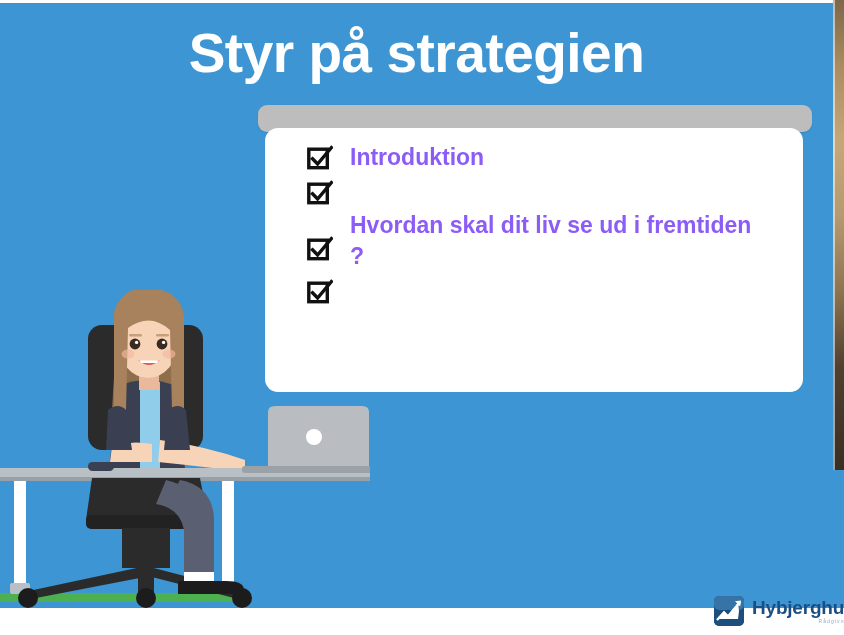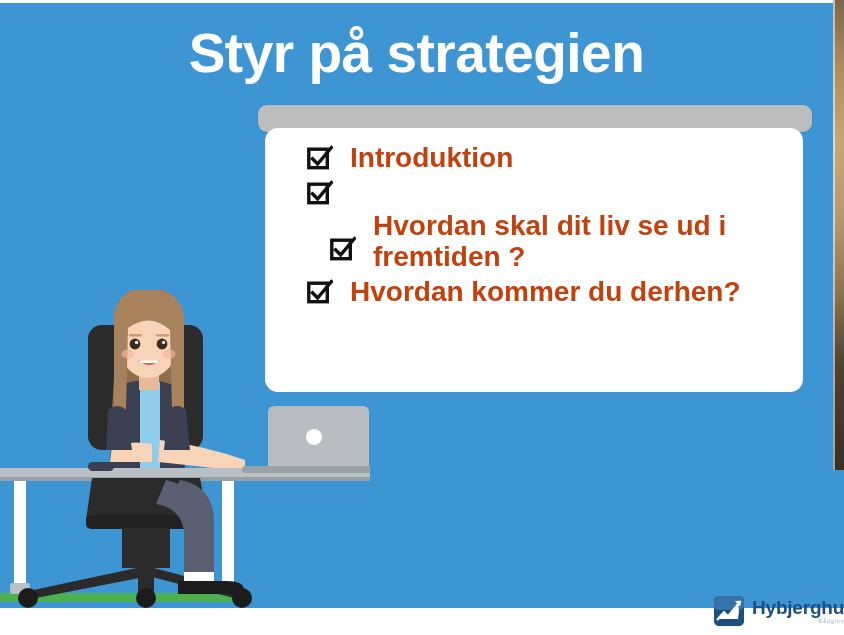--- a/index.html
+++ b/index.html
@@ -108,38 +108,38 @@
     position: absolute;
     left: 42px;
     top: 14px;
     right: 10px;
   }
   .agenda-item {
     display: flex;
     align-items: flex-start;
     margin-bottom: 4px;
   }
-  .agenda-item.two-line { margin-bottom: 4px; justify-content: flex-end; }
+  .agenda-item.two-line { margin-bottom: 4px; }
 
   .cb {
     flex: 0 0 auto;
     width: 26px;
     height: 26px;
     margin-right: 17px;
     margin-top: 3px;
     position: relative;
   }
   .agenda-item.two-line .cb { margin-top: 26px; }
   .cb svg { display: block; }
 
   .agenda-text {
-    font-size: 28px;
+    font-size: 23px;
     line-height: 31px;
     font-weight: bold;
-    color: #c2410c;
+    color: #8b5cf6;
     font-family: "Liberation Sans", sans-serif;
     max-width: 420px;
   }
 
   
   .illustration {
     position: absolute;
     left: 0;
     top: 290px;
     width: 370px;
@@ -313,21 +313,20 @@
         <span class="agenda-text">Hvordan skal dit liv se ud i fremtiden ?</span>
       </div>
 
       <div class="agenda-item">
         <span class="cb">
           <svg width="26" height="26" viewBox="0 0 26 26" xmlns="http://www.w3.org/2000/svg">
             <rect x="1.8" y="4.2" width="18.5" height="18.5" fill="none" stroke="#111111" stroke-width="3.4"></rect>
             <path d="M5.5 13.8 L10.6 19 L24.4 2.6" fill="none" stroke="#111111" stroke-width="3.4" stroke-linecap="square"></path>
           </svg>
         </span>
-        <span class="agenda-text">Hvordan kommer du derhen?</span>
       </div>
 
 
     </div>
   </div>
 
   <div class="logo-wrap">
     <span class="logo-mark">
       <svg width="30" height="30" viewBox="0 0 30 30" xmlns="http://www.w3.org/2000/svg">
         <rect x="0" y="0" width="30" height="30" rx="5" fill="#1d4f7e"></rect>

